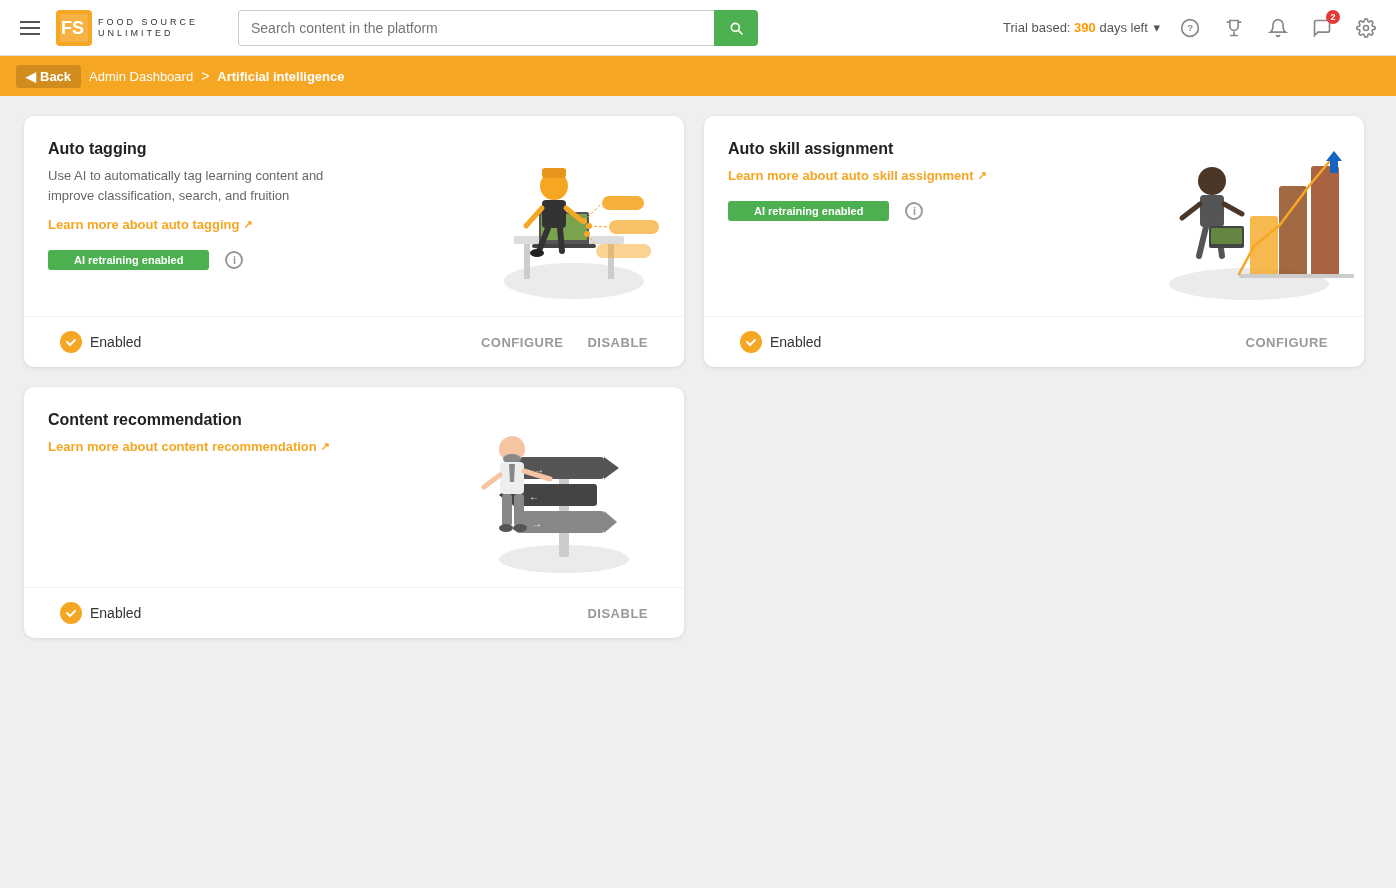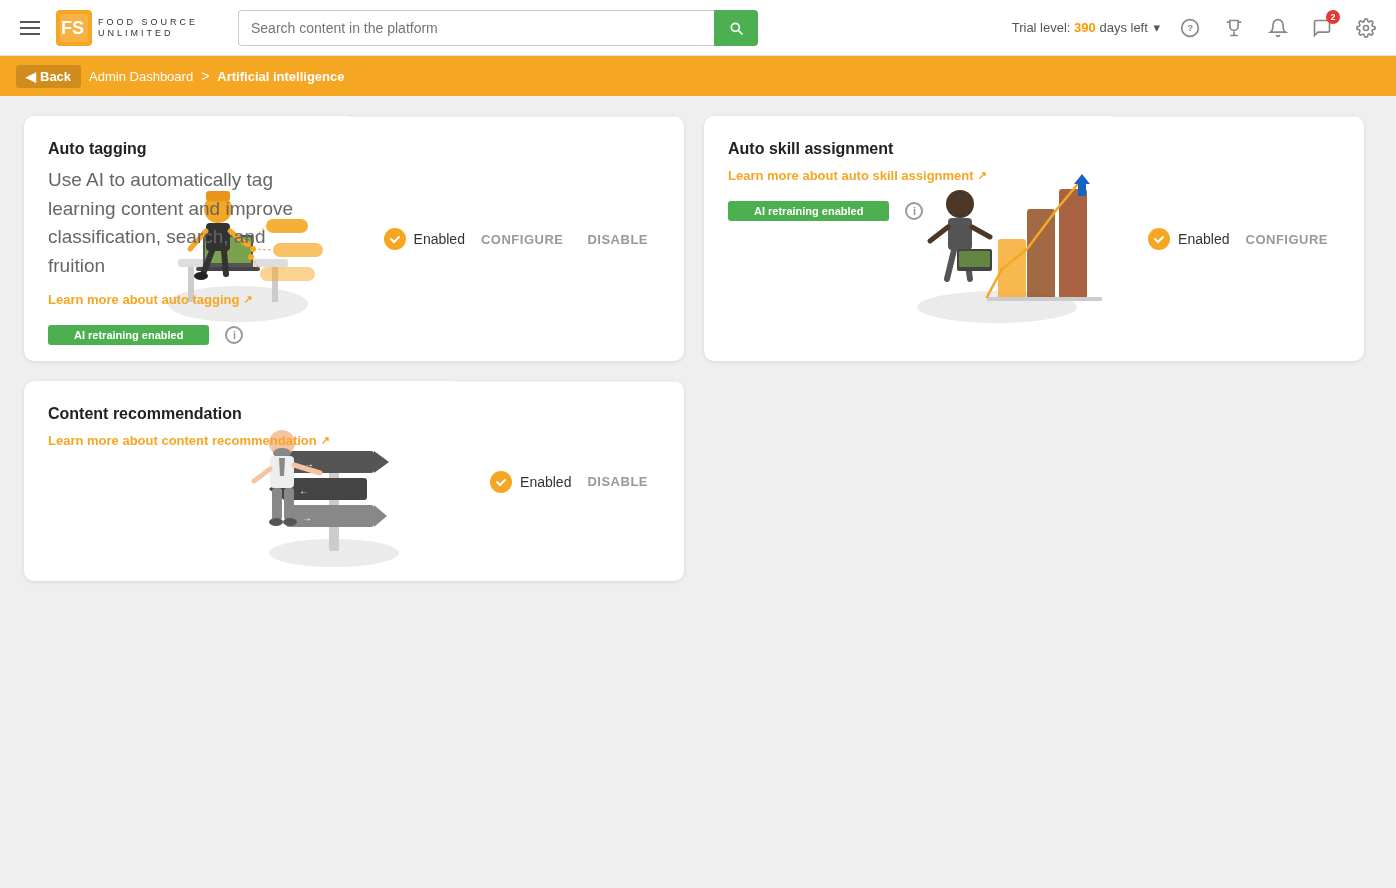--- a/index.html
+++ b/index.html
@@ -169,20 +169,21 @@
       grid-template-columns: 1fr 1fr;
       gap: 20px;
       max-width: 1340px;
     }
     .card {
       background: #fff;
       border-radius: 10px;
       box-shadow: 0 1px 4px rgba(0,0,0,0.1);
       overflow: hidden;
       display: flex;
+      flex-direction: column;
       justify-content: center;
     }
     .card-body {
       padding: 24px 24px 16px 24px;
       display: flex;
       gap: 0;
       flex: 1;
       position: relative;
       min-height: 200px;
     }
@@ -190,21 +191,21 @@
       flex: 1;
       z-index: 1;
     }
     .card-title {
       font-size: 16px;
       font-weight: 700;
       color: #222;
       margin-bottom: 8px;
     }
     .card-description {
-      font-size: 19px;
+      font-size: 13px;
       color: #666;
       line-height: 1.5;
       margin-bottom: 10px;
       max-width: 300px;
     }
     .card-link {
       color: #f5a623;
       font-size: 13px;
       font-weight: 600;
       text-decoration: none;
@@ -319,21 +320,21 @@
   <div class="search-area">
     <input class="search-input" type="text" placeholder="Search content in the platform" style="">
     <button class="search-button">
       <svg width="16" height="16" viewBox="0 0 24 24">
           <path d="M21 21l-4.35-4.35M17 11A6 6 0 1 1 5 11a6 6 0 0 1 12 0z" stroke="#fff" stroke-width="2.5" fill="none" stroke-linecap="round"></path>
         </svg>
     </button>
   </div>
   <div class="header-right">
     <div class="trial-status">
-      <span>Trial level:</span>
+      <span>Trial based:</span>
       <span class="trial-days">390</span>
       <span>days left</span>
       <span style="color:#555;margin-left:2px;">▾</span>
     </div>
     <div class="header-icon-btn">
       <svg width="20" height="20" viewBox="0 0 24 24" fill="none">
           <circle cx="12" cy="12" r="10" stroke="#888" stroke-width="2"></circle>
           <text x="9" y="16" font-size="11" fill="#888" font-weight="700">?</text>
         </svg>
     </div>

